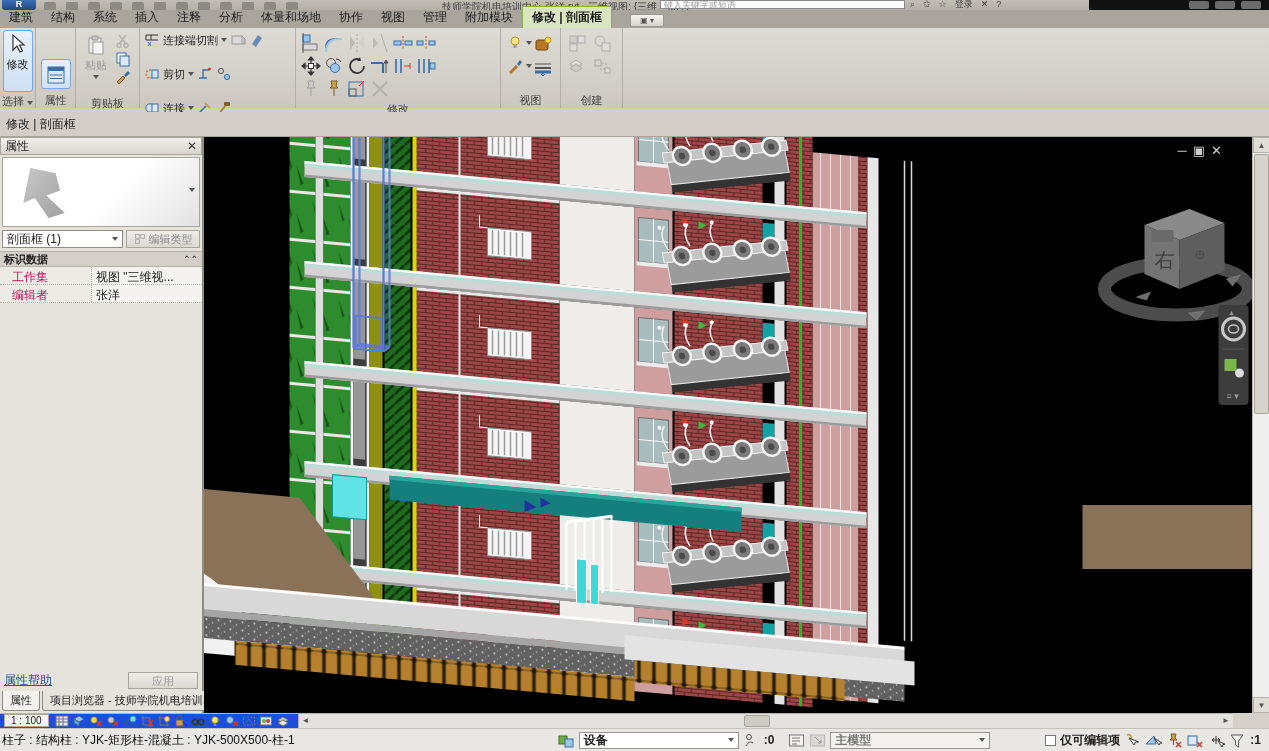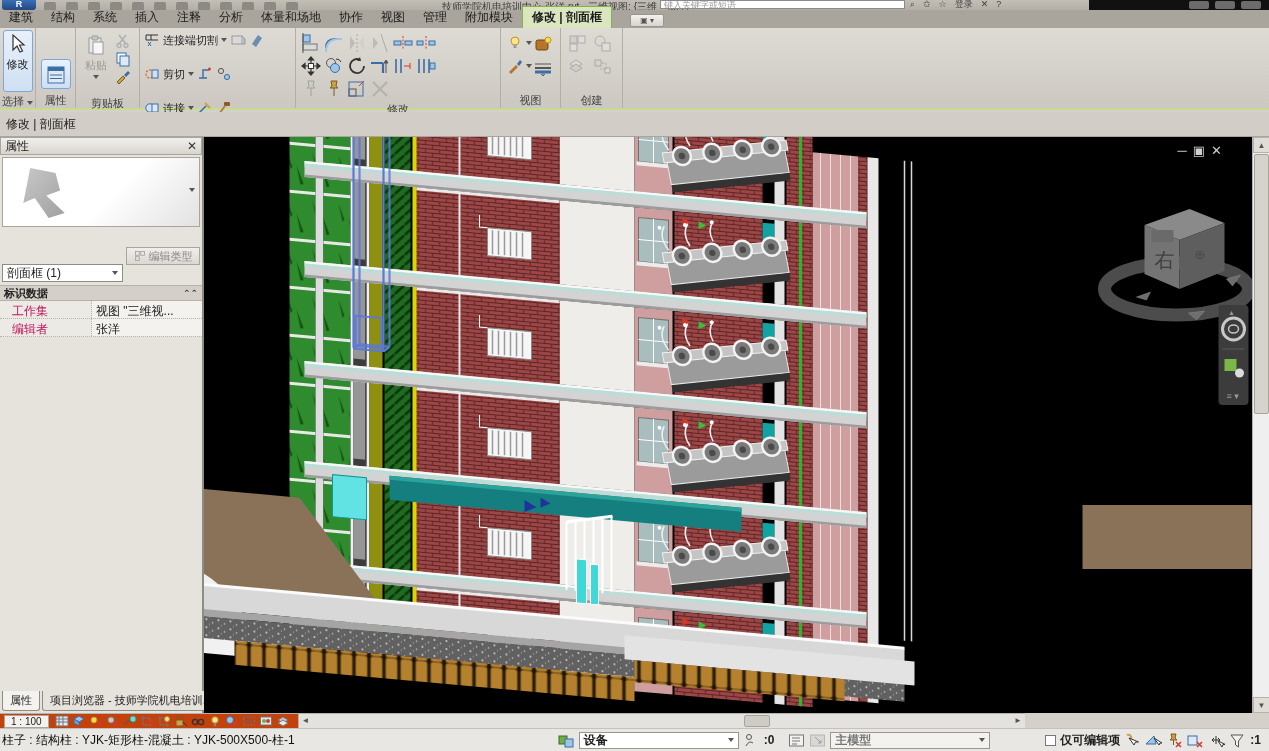--- a/index.html
+++ b/index.html
@@ -42,21 +42,21 @@
   .ctxbar { position:absolute; left:0; top:112px; width:1269px; height:25px; background:#d2cec7; border-bottom:1px solid #a9a59d; font-size:12px; color:#1a1a1a; line-height:24px; padding-left:6px; }
 
   
   .props { position:absolute; left:0; top:137px; width:204px; height:576px; background:#e6e3dd; border-right:2px solid #8f8c86; display:flex; flex-direction:column; }
   .props-title { height:18px; background:linear-gradient(#f2f0ec,#d8d5cf); border:1px solid #a9a59d; display:flex; align-items:center; padding:0 4px; font-size:12px; color:#1a1a1a; }
   .props-title .x { margin-left:auto; font-size:12px; color:#333; }
   .typepreview { margin:2px 2px 0 2px; height:70px; background:linear-gradient(135deg,#ffffff 55%,#e2e2e2); border:1px solid #a9a59d; position:relative; }
   .typepreview .rshape { position:absolute; left:18px; top:10px; width:46px; height:50px; background:linear-gradient(130deg,#c9c9c9,#9f9f9f); clip-path:polygon(20% 0,75% 10%,85% 45%,55% 55%,95% 90%,60% 100%,30% 60%,5% 70%); }
   .typepreview .dd { position:absolute; right:4px; top:30px; }
   .typesel { display:flex; gap:3px; margin:3px 2px; align-items:center; }
-  .typesel .combo { flex:1; height:18px; background:#fff; border:1px solid #8f8c86; display:flex; align-items:center; padding:0 4px; font-size:12px;margin-top:34px; }
+  .typesel .combo { flex:1; height:18px; background:#fff; border:1px solid #8f8c86; display:flex; align-items:center; padding:0 4px; font-size:12px; }
   .typesel .combo .caret { margin-left:auto; }
   .edittype { width:74px; height:18px; background:linear-gradient(#f0eeea,#dbd8d2); border:1px solid #a9a59d; color:#8a8a8a; font-size:11px; display:flex; align-items:center; justify-content:center; gap:3px; }
   .pgroup { height:16px; background:#d4d0c9; border-top:1px solid #b6b2ab; border-bottom:1px solid #b6b2ab; display:flex; align-items:center; padding:0 4px; font-weight:bold; font-size:11px; color:#222; }
   .pgroup .chev { margin-left:auto; font-size:9px; color:#444; }
   .prow { display:flex; height:18px; border-bottom:1px dotted #b8b4ad; background:#eceae5; }
   .prow .pl { width:92px; padding:2px 12px; color:#be185d; border-right:1px dotted #b8b4ad; }
   .prow .pv { flex:1; padding:2px 4px; background:#f4f2ee; color:#222; white-space:nowrap; overflow:hidden; }
   .props-fill { flex:1; background:#e6e3dd; }
   .props-foot { height:22px; display:flex; align-items:center; padding:0 4px; gap:4px; }
   .props-foot a { color:#2a52a0; text-decoration:underline; font-size:12px; }
@@ -67,21 +67,21 @@
 
   
   .viewport { position:absolute; left:204px; top:137px; width:1048px; height:576px; background:#000; overflow:hidden; }
   .vscroll { position:absolute; right:0; top:137px; width:17px; height:576px; background:#efefef; border-left:1px solid #b5b2ac; }
   .vscroll .arr { width:17px; height:16px; background:#e0ddd7; border:1px solid #b5b2ac; color:#555; font-size:8px; text-align:center; line-height:15px; }
   .vscroll .thumb { position:absolute; left:1px; top:17px; width:15px; height:260px; background:#d6d3cd; border:1px solid #a8a49c; border-radius:2px; }
   .vscroll .arrdn { position:absolute; bottom:0; }
   .winctl { position:absolute; right:24px; top:6px; color:#cfcfcf; font-size:13px; letter-spacing:6px; font-weight:bold; }
 
   
-  .viewbar { position:absolute; left:0; top:713px; width:1025px; height:15px; background:#c2410c; border-top:1px solid #b5b2ac; display:flex; align-items:center; }
+  .viewbar { position:absolute; left:0; top:713px; width:1233px; height:15px; background:#1d4ed8; border-top:1px solid #b5b2ac; display:flex; }
   .scalebox { height:13px; border:1px solid #a9a59d; background:#f4f2ee; font-size:10px; padding:0 6px; margin-left:4px; line-height:12px; }
   .vcicons { display:flex; gap:3px; margin-left:6px; align-items:center; }
   .vcic { width:14px; height:12px; position:relative; display:inline-block; }
   .hscroll { flex:1; height:15px; margin-left:8px; background:#e4e2de; border-left:1px solid #b5b2ac; position:relative; }
   .hscroll .thumb { position:absolute; left:445px; top:1px; width:26px; height:12px; background:#cfccc6; border:1px solid #a8a49c; border-radius:2px; }
   .hscroll .harr { position:absolute; top:2px; font-size:8px; color:#555; }
 
   .statusbar { position:absolute; left:0; top:728px; width:1269px; height:23px; background:#e9e7e3; border-top:1px solid #c5c2bc; display:flex; align-items:center; font-size:12px; }
   .sel-text { margin-left:2px; white-space:nowrap; color:#111; }
   .sb-group { display:flex; align-items:center; gap:4px;font-weight:bold; }
@@ -433,20 +433,24 @@
       </div>
     <div class="prow">
       <div class="pl">工作集</div>
       <div class="pv">视图 "三维视...</div>
     </div>
     <div class="prow">
       <div class="pl">编辑者</div>
       <div class="pv">张洋</div>
     </div>
     <div class="props-fill"></div>
+    <div class="props-foot">
+      <a href="#">属性帮助</a>
+      <div class="applybtn">应用</div>
+    </div>
     <div class="props-tabs">
       <div class="ptab active">属性</div>
       <div class="ptab">项目浏览器 - 技师学院机电培训...</div>
     </div>
   </div>
 
   <div class="viewport">
     <svg width="1048" height="576" viewBox="0 0 1047 576">
       <defs>
         <pattern id="brick" width="14" height="8" patternUnits="userSpaceOnUse">

